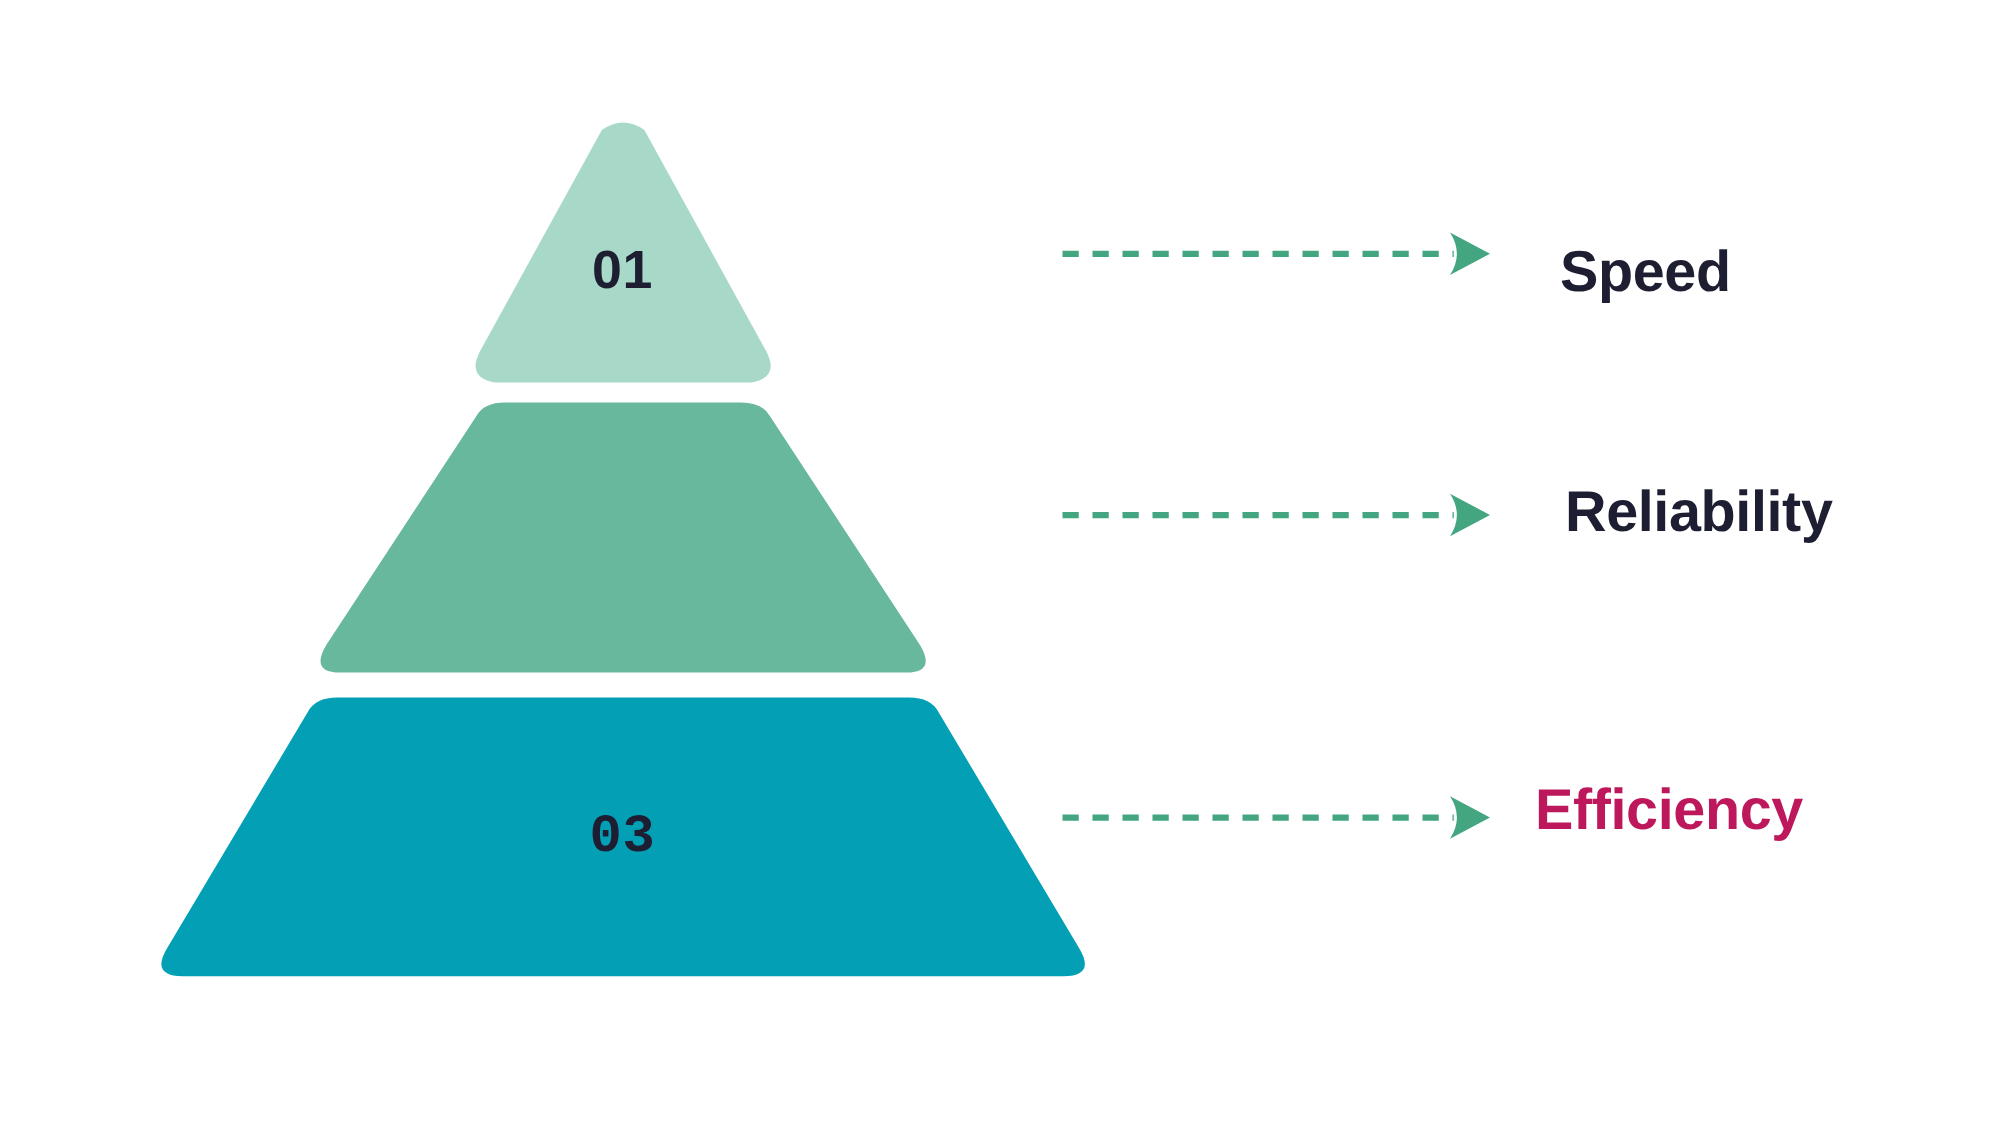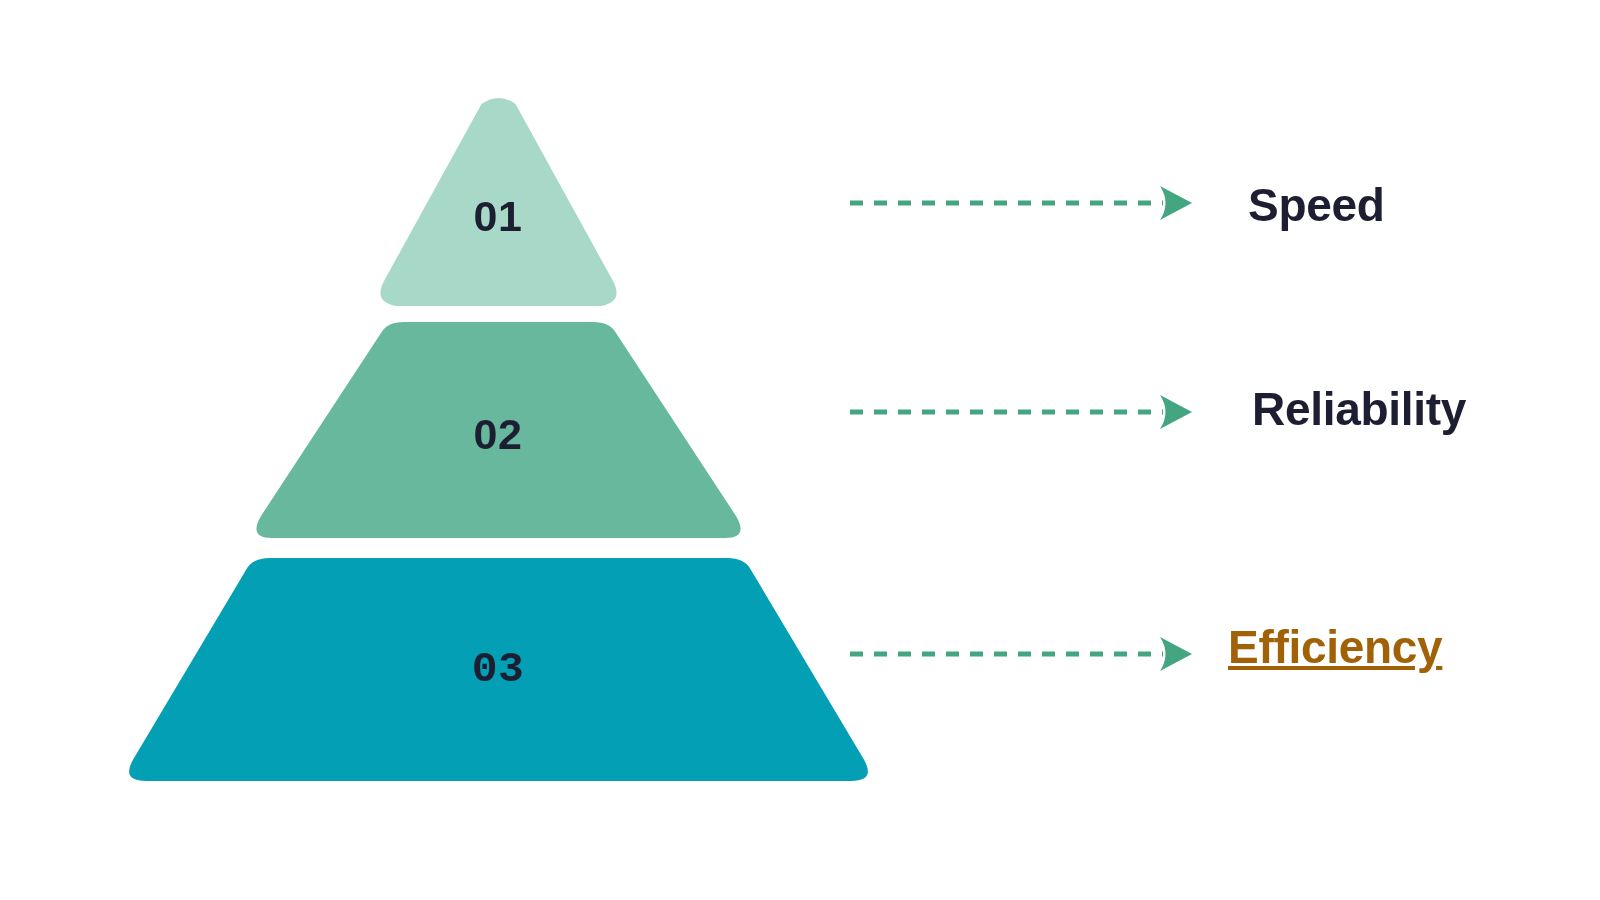--- a/index.html
+++ b/index.html
@@ -53,21 +53,21 @@
   .callout-label {
     position: absolute;
     font-family: "Liberation Sans", sans-serif;
     font-weight: bold;
     font-size: 46px;
     color: #1e1e33;
     white-space: nowrap;
     letter-spacing: -0.3px;
     user-select: none;
   }
-  #callout-label-1 { left: 1248px; top: 178px; }
+  #callout-label-1 { left: 1248px; top: 190px; }
   #callout-label-2 { left: 1252px; top: 382px; }
   #callout-label-3 { left: 1228px; top: 620px; }
 </style>
 </head>
 <body style="background: rgb(255, 255, 255);">
 
 <div id="diagram-root">
 
   <svg class="pyramid-svg" viewBox="0 0 1600 900" xmlns="http://www.w3.org/2000/svg">
 
@@ -110,23 +110,22 @@
     </g>
 
     <g>
       <line x1="850" y1="654" x2="1163" y2="654" stroke="#43a680" stroke-width="5" stroke-dasharray="13 11" stroke-linecap="butt"></line>
       <path fill="#43a680" d="M 1160 637 L 1192 654 L 1160 671 Q 1171 654 1160 637 Z"></path>
     </g>
   </svg>
 
   <div class="tier-number" id="tier-number-1" style="color: rgb(30, 30, 51);">01</div>
 
-  <div class="tier-number" id="tier-number-2" style="color: rgb(30, 30, 51);">02</div>
 
   <div class="tier-number" id="tier-number-3" style="color: rgb(30, 30, 51); font-family: Liberation Mono, monospace;">03</div>
 
   <div class="callout-label" id="callout-label-1" style="color: rgb(30, 30, 51);">Speed</div>
 
   <div class="callout-label" id="callout-label-2" style="color: rgb(30, 30, 51);">Reliability</div>
 
-  <div class="callout-label" id="callout-label-3" style="color: #a16207; text-decoration: underline;">Efficiency</div>
+  <div class="callout-label" id="callout-label-3" style="color: #be185d;">Efficiency</div>
 
 </div>
 
 </body></html>

